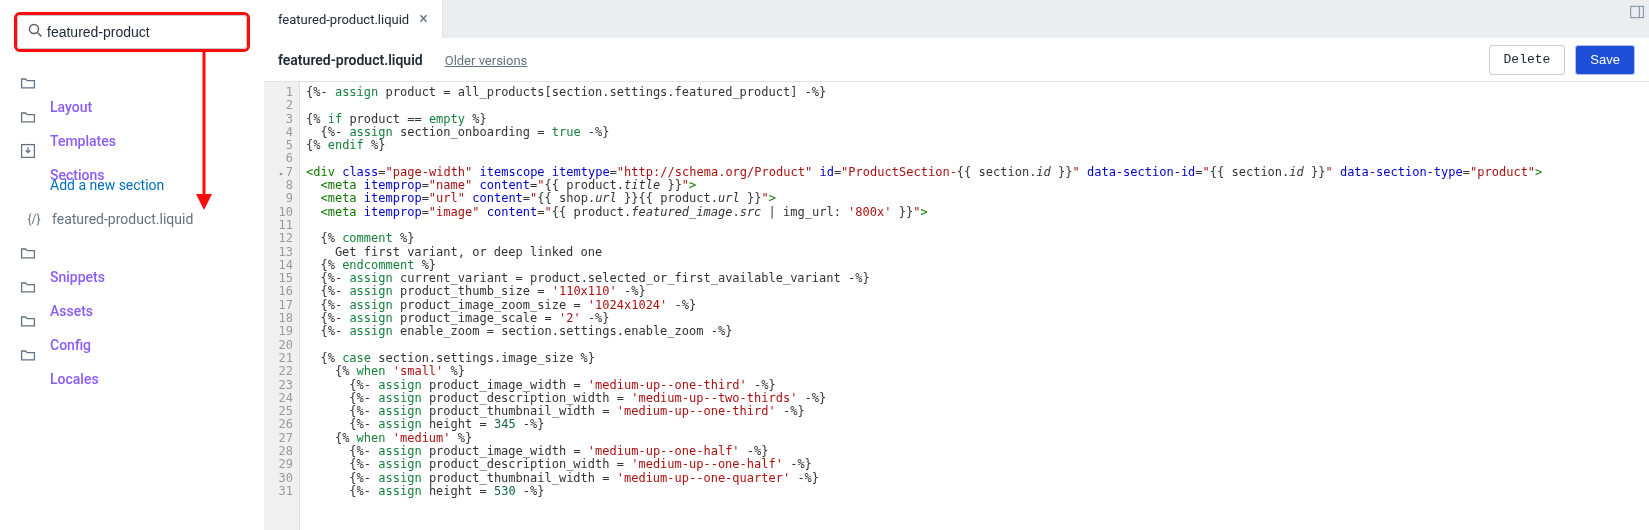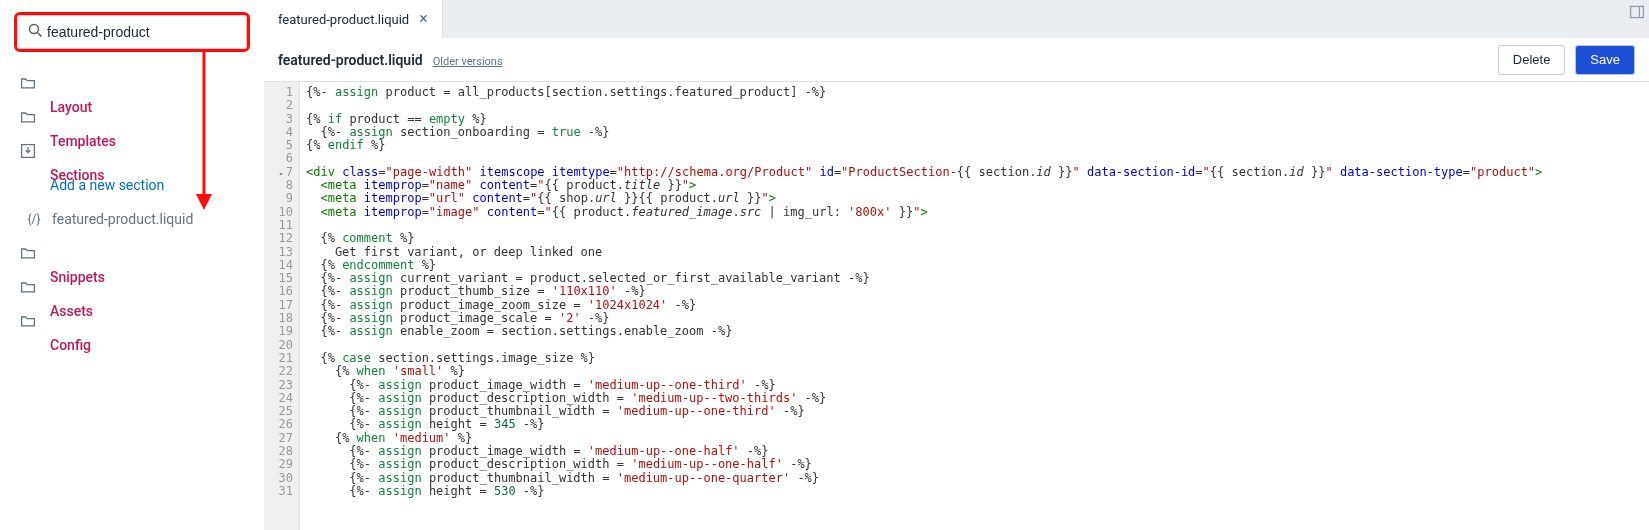--- a/index.html
+++ b/index.html
@@ -8,33 +8,33 @@
 .sidebar { width: 264px; flex-shrink: 0; padding: 12px 8px; }
 .search-wrap { position: relative; margin: 0 6px 14px 6px; border: 3px solid #ff0c0a; border-radius: 6px; }
 .search-box { display: flex; align-items: center; background: #fff; border: 1px solid #c4cdd5; border-radius: 4px; height: 34px; padding: 0 10px; }
 .search-box input { border: none; outline: none; font-size: 14px; margin-left: 4px; width: 100%; color: #212b36; }
 .nav-item { display: flex; align-items: center; height: 34px; padding: 0 12px; border-radius: 3px; cursor: pointer; }
 .nav-item .ico { width: 16px; height: 16px; margin-right: 14px; display: inline-flex; align-items: center; justify-content: center; }
 .nav-item.link { color: #006fbb; padding-left: 42px; font-size: 14px; }
 .nav-item.link .txt { color: #006fbb; }
 .nav-item.sub { padding-left: 18px; color: #637381; font-size: 14px; }
 .nav-item.sub .ico { margin-right: 10px; }
-.nav-label { font-size: 14px; color: #be185d; font-weight: 500; margin-top: 48px; }
+.nav-label { font-size: 14px; color: #8b5cf6; font-weight: 500; margin-top: 48px; }
 .arrow-annotation { position: absolute; top: 50px; left: 194px; pointer-events: none; }
 .main { flex: 1; display: flex; flex-direction: column; min-width: 0; }
 .tabbar { height: 38px; background: #ebeef0; display: flex; align-items: flex-end; }
 .tab { display: flex; align-items: center; height: 38px; background: #fff; padding: 0 14px; font-size: 13px; gap: 10px; border-right: 1px solid #dfe3e8; }
 .tab-close { color: #637381; cursor: pointer; font-size: 16px; line-height: 1; }
 .fileheader { display: flex; align-items: center; justify-content: space-between; height: 44px; padding: 0 14px; border-bottom: 1px solid #dfe3e8; }
 .fileheader-left { display: flex; align-items: baseline; gap: 10px; }
 .file-title { font-size: 14px; font-weight: 600; }
-.older-versions { font-size: 11px; color: #637381; text-decoration: underline; cursor: pointer; }
+.older-versions { font-size: 13px; color: #637381; text-decoration: underline; cursor: pointer; margin-left: 12px; }
 .fileheader-right { display: flex; align-items: center; gap: 10px; }
 .btn { height: 30px; padding: 0 14px; border-radius: 3px; font-size: 13px; cursor: pointer; display: inline-flex; align-items: center; }
-.btn-del { background: #fff; border: 1px solid #c4cdd5; color: #212b36; }
+.btn-del { background: #fff; border: 1px solid #c4cdd5; color: #212b36; font-family: Liberation Mono, monospace; }
 .btn-save { background: #1d4ed8; border: 1px solid #b7bff6; color: #fff; }
 .editor { flex: 1; display: flex; overflow: hidden; font-family: Consolas, Monaco, monospace; font-size: 12px; line-height: 13.3px; }
 .gutter { width: 36px; background: #f0f0f0; border-right: 1px solid #e1e1e1; text-align: right; color: #9a9a9a; padding: 4px 6px 0 0; user-select: none; }
 .gutter .ln { height: 13.3px; }
 .gutter .fold::before { content: "▸"; font-size: 8px; color: #888; margin-right: 2px; }
 .code { flex: 1; padding: 4px 0 0 6px; white-space: pre; overflow: hidden; color: #333; }
 .code .line { height: 13.3px; }
 .p { color: #333; }
 .kw { color: #15803d; margin-top: 24px; }
 .fn { color: #333; }
@@ -115,20 +115,28 @@
         </span>
       <span class="nav-label">Assets</span>
     </div>
     <div class="nav-item">
       <span class="ico">
           <svg width="16" height="16" viewBox="0 0 20 20" fill="none" stroke="#637381" stroke-width="1.6">
             <path d="M2 5 h5 l2 2 h9 v9 H2 z"></path>
           </svg>
         </span>
       <span class="nav-label">Config</span>
+    </div>
+    <div class="nav-item">
+      <span class="ico">
+          <svg width="16" height="16" viewBox="0 0 20 20" fill="none" stroke="#637381" stroke-width="1.6">
+            <path d="M2 5 h5 l2 2 h9 v9 H2 z"></path>
+          </svg>
+        </span>
+      <span class="nav-label">Locales</span>
     </div>
   </div>
 
   <div class="main">
     <div class="tabbar">
       <div class="tab">
         <span>featured-product.liquid</span>
         <span class="tab-close">×</span>
       </div>
     </div>

